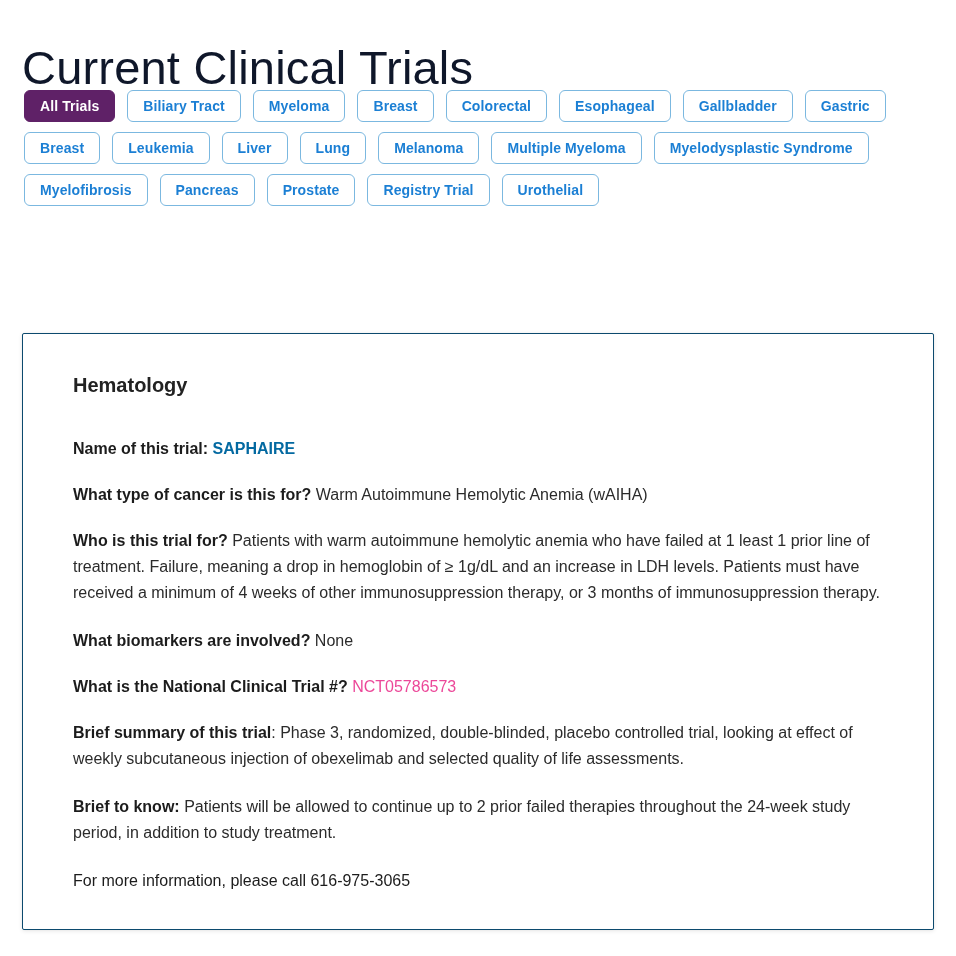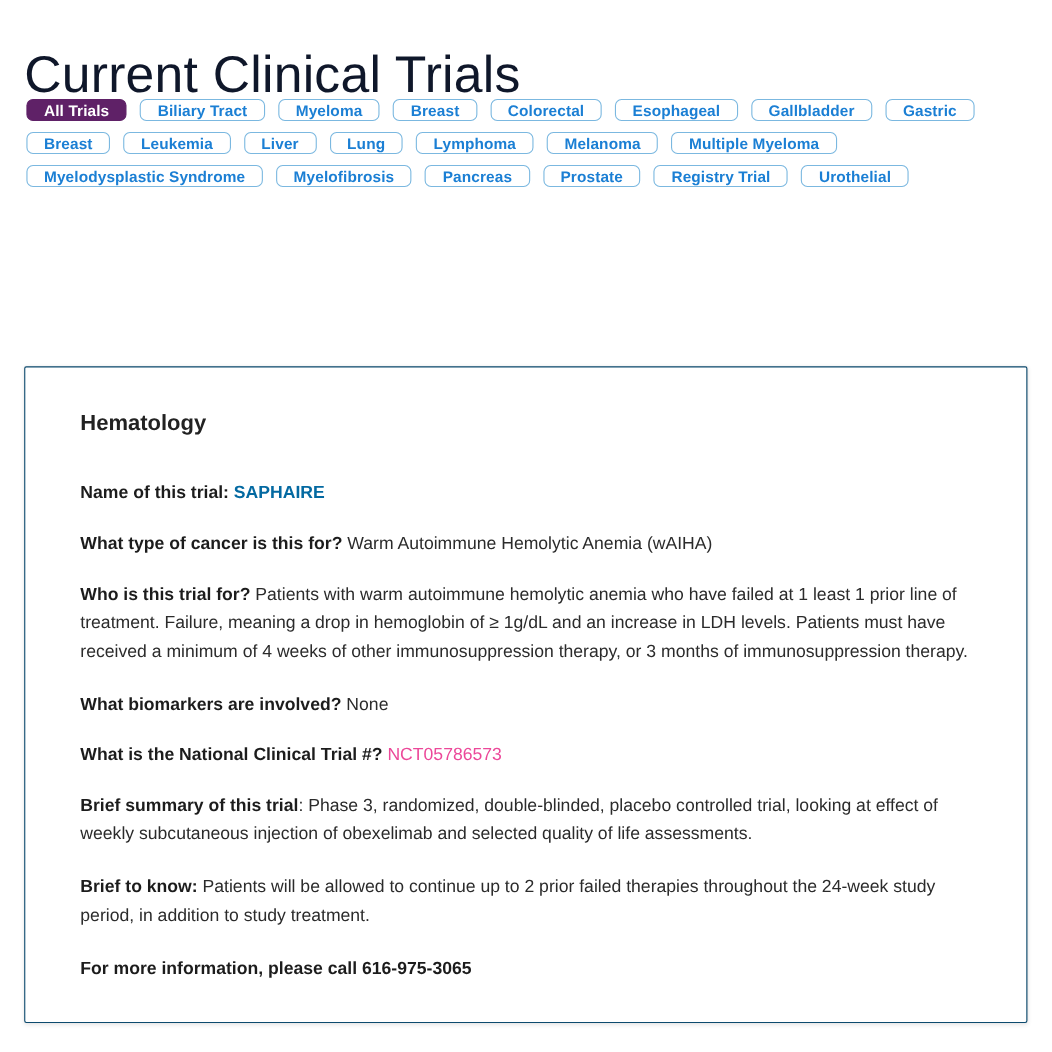--- a/index.html
+++ b/index.html
@@ -41,21 +41,21 @@
     top: 90px;
     width: 900px;
     display: flex;
     flex-wrap: wrap;
     gap: 10px 12px;
   }
   .chip {
     display: inline-flex;
     align-items: center;
     justify-content: center;
-    height: 20px;
+    height: 32px;
     padding: 0 15px;
     box-sizing: border-box;
     border-radius: 6px;
     border: 1px solid #7bb8e0;
     background: #ffffff;
     color: #1b7fd4;
     font-size: 14px;
     font-weight: bold;
     letter-spacing: 0.1px;
     white-space: nowrap;
@@ -119,21 +119,21 @@
     cursor: pointer;
   }
   .link-blue {
     color: #ec4899;
     text-decoration: none;
     cursor: pointer;
   }
   .bold-line {
     font-size: 16px;
     line-height: 26px;
-    font-weight: bold;
+    font-weight: normal;
     color: #1c1c1c;
     margin: 0;
   }
   .para-wide { max-width: 812px; }
 </style>
 </head>
 <body>
 
 <div class="page">
 
@@ -145,21 +145,20 @@
       <button class="chip">Myeloma</button>
       <button class="chip">Breast</button>
       <button class="chip">Colorectal</button>
       <button class="chip">Esophageal</button>
       <button class="chip">Gallbladder</button>
       <button class="chip">Gastric</button>
       <button class="chip">Breast</button>
       <button class="chip">Leukemia</button>
       <button class="chip">Liver</button>
       <button class="chip">Lung</button>
-      <button class="chip">Lymphoma</button>
       <button class="chip">Melanoma</button>
       <button class="chip">Multiple Myeloma</button>
       <button class="chip">Myelodysplastic Syndrome</button>
       <button class="chip">Myelofibrosis</button>
       <button class="chip">Pancreas</button>
       <button class="chip">Prostate</button>
       <button class="chip">Registry Trial</button>
       <button class="chip">Urothelial</button>
     </div>
 

